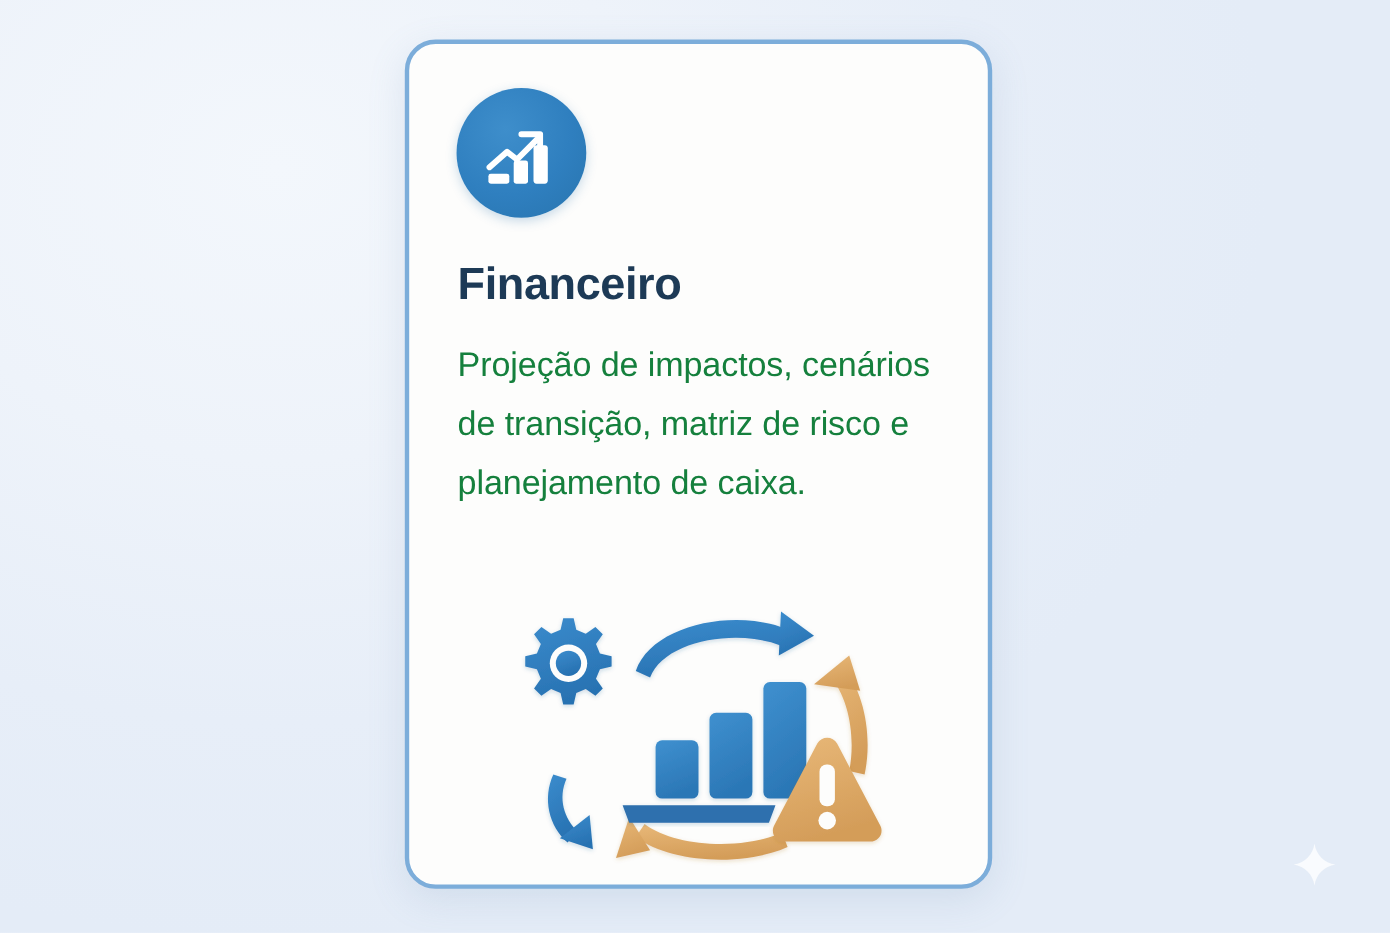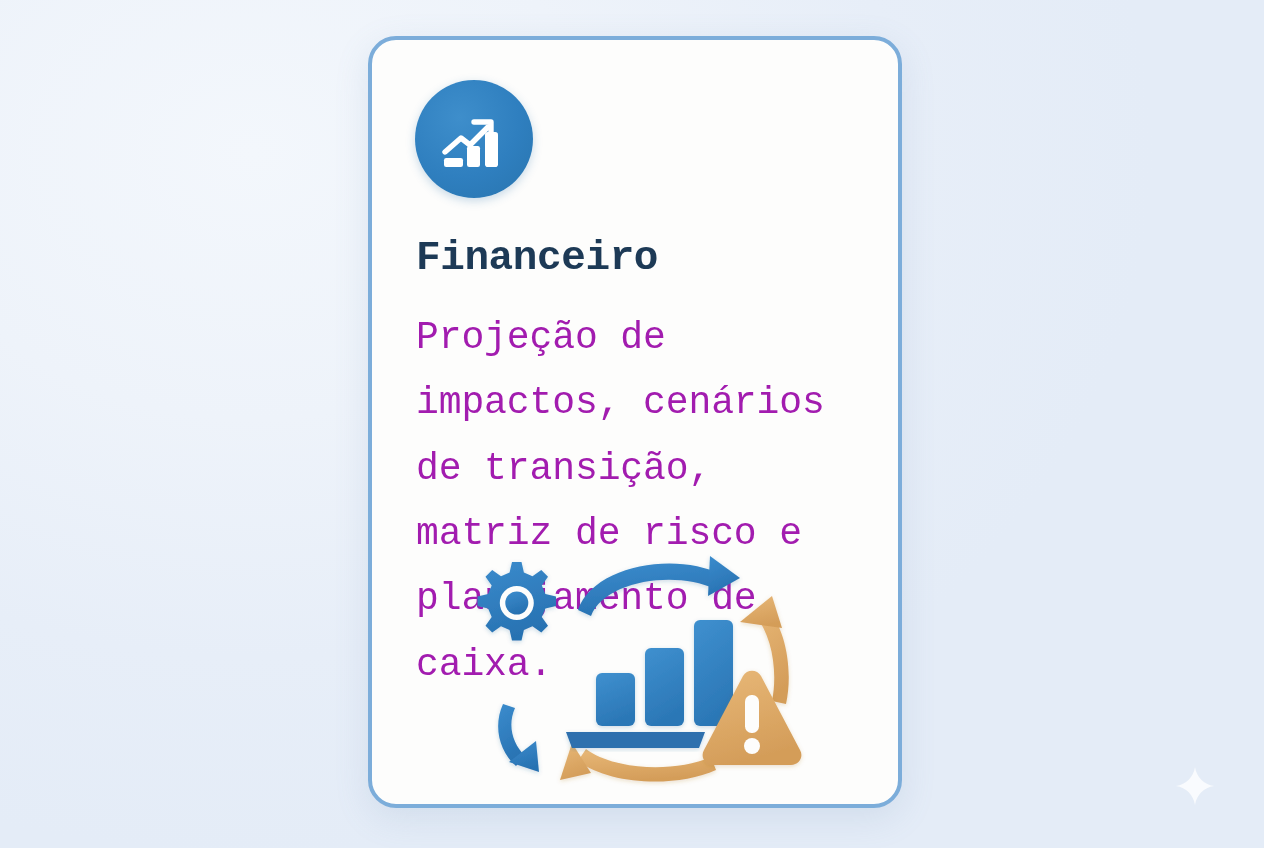--- a/index.html
+++ b/index.html
@@ -39,21 +39,20 @@
     left: 368px;
     top: 36px;
     width: 534px;
     height: 772px;
     background: #fdfdfc;
     border: 4px solid #7cadda;
     border-radius: 28px;
     box-sizing: border-box;
     box-shadow: 0 10px 34px rgba(110, 140, 180, 0.16);
     overflow: hidden;
-    font-family: Liberation Mono, monospace;
   }
 
   .card-inner {
     position: absolute;
     inset: 0;
     padding: 36px 40px 0 40px;
     box-sizing: border-box;
   }
 
   
@@ -75,23 +74,23 @@
   .title {
     margin: 40px 0 0 4px;
     font-size: 41px;
     font-weight: bold;
     color: #1d3a56;
     letter-spacing: -0.4px;
     line-height: 1;
   }
   .desc {
     margin: 26px 0 0 4px;
-    font-size: 38px;
+    font-size: 31px;
     font-weight: 400;
-    color: #a21caf;
+    color: #15803d;
     line-height: 1.72;
     max-width: 430px;
     letter-spacing: -0.1px;
   }
 
   
   .illus-wrap {
     position: absolute;
     left: 88px;
     top: 508px;

